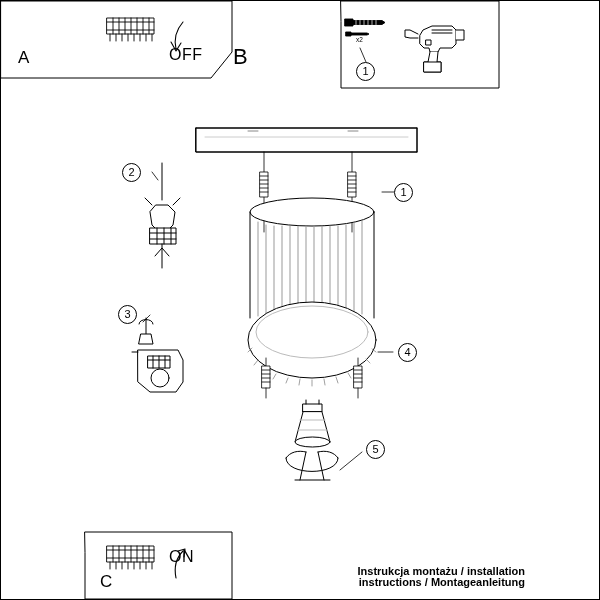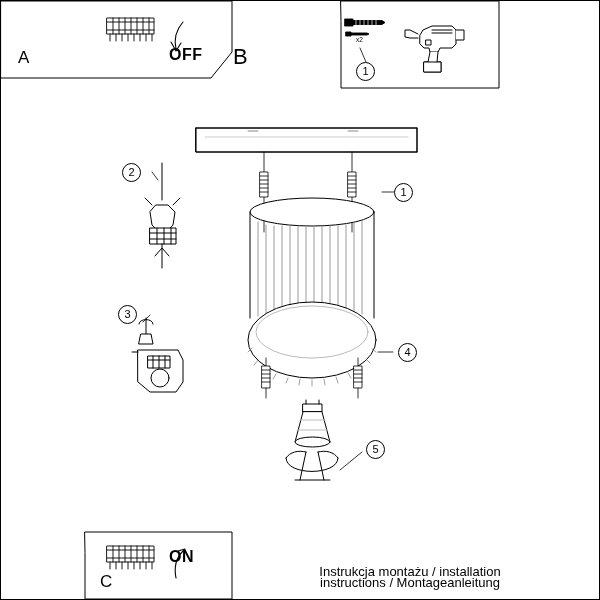--- a/index.html
+++ b/index.html
@@ -42,32 +42,33 @@
   .lbl-letter {
     font-size: 17px;
     font-weight: 400;
   }
   .lbl-big {
     font-size: 22px;
     font-weight: 400;
   }
   .lbl-switch {
     font-size: 16px;
-    font-weight: 700;
+    font-weight: 400;
     letter-spacing: 0.5px;
   }
   .lbl-tiny {
     font-size: 6.5px;
   }
   .footer {
     position: absolute;
-    font-size: 13px;
+    font-size: 11px;
     line-height: 11px;
     color: #000000;
-    text-align: center;
+    text-align: right;
+    font-weight: bold;
   }
   .num-badge {
     position: absolute;
     width: 19px;
     height: 19px;
     border: 1px solid #000000;
     border-radius: 50%;
     box-sizing: border-box;
     font-size: 11px;
     line-height: 17px;

